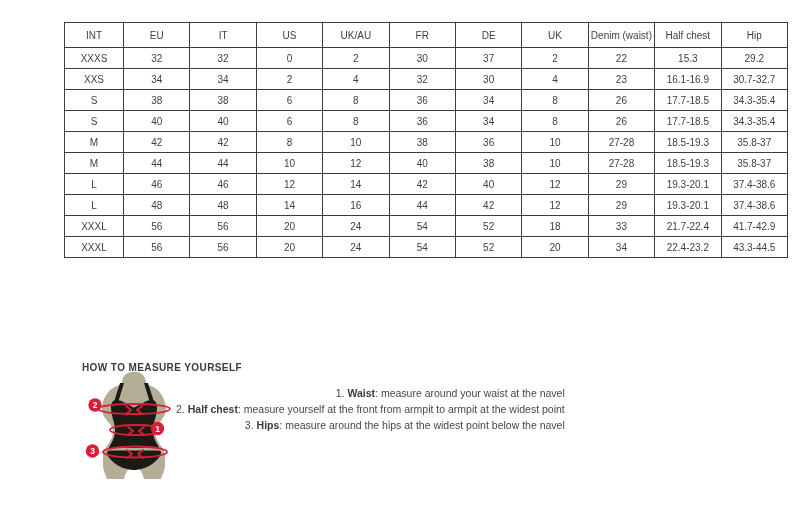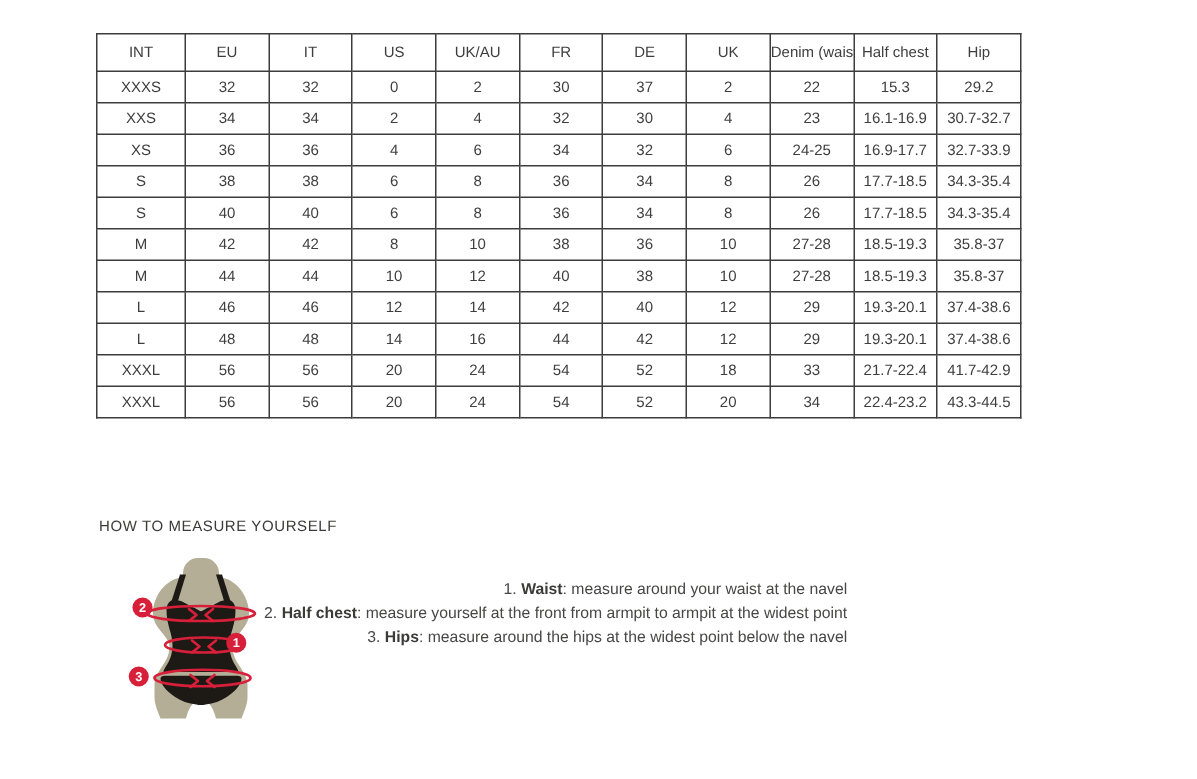--- a/index.html
+++ b/index.html
@@ -6,21 +6,21 @@
   body {
     width: 798px; height: 519px;
     background: #ffffff;
     font-family: "Liberation Sans", sans-serif;
     position: relative;
     overflow: hidden;
   }
   
   .size-table {
     position: absolute; left: 64px; top: 22px;
-    width: 617px;
+    width: 724px;
     border-collapse: collapse;
     table-layout: fixed;
     font-size: 10px;
     color: #3e3e3e;
   }
   .size-table th, .size-table td {
     border: 1px solid #3c3c3c;
     text-align: center;
     vertical-align: middle;
     font-weight: 400;
@@ -28,22 +28,22 @@
     overflow: hidden;
     white-space: nowrap;
   }
   .size-table th { height: 24px; }
   .size-table td { height: 20px; }
   .size-table col.first { width: 59px; }
 
   
   .guide-heading {
     position: absolute; left: 66px; top: 346px;
-    margin: 0;
-    font-size: 10px; font-weight: normal;
+    margin: 16px;
+    font-size: 10px; font-weight: bold;
     letter-spacing: 0.4px;
     color: #3b3b3a;
   }
   .figure-svg { position: absolute; left: 84px; top: 369px; }
   .steps {
     position: absolute; left: 176px; top: 388px;
     margin: 0; padding: 0;
     list-style: none;
     font-size: 10.5px;
     line-height: 11px;
@@ -107,33 +107,20 @@
         <td>2</td>
         <td>4</td>
         <td>32</td>
         <td>30</td>
         <td>4</td>
         <td>23</td>
         <td>16.1-16.9</td>
         <td>30.7-32.7</td>
       </tr>
       <tr>
-        <td>XS</td>
-        <td>36</td>
-        <td>36</td>
-        <td>4</td>
-        <td>6</td>
-        <td>34</td>
-        <td>32</td>
-        <td>6</td>
-        <td>24-25</td>
-        <td>16.9-17.7</td>
-        <td>32.7-33.9</td>
-      </tr>
-      <tr>
         <td>S</td>
         <td>38</td>
         <td>38</td>
         <td>6</td>
         <td>8</td>
         <td>36</td>
         <td>34</td>
         <td>8</td>
         <td>26</td>
         <td>17.7-18.5</td>

